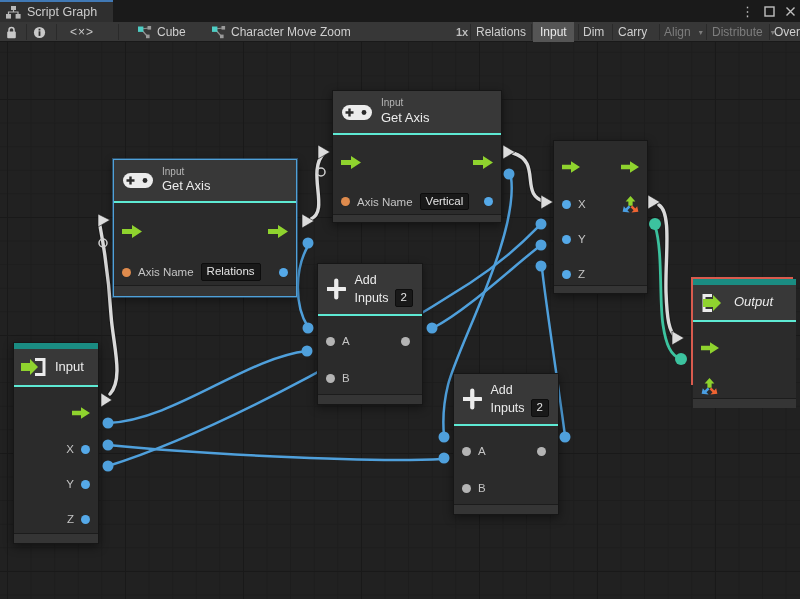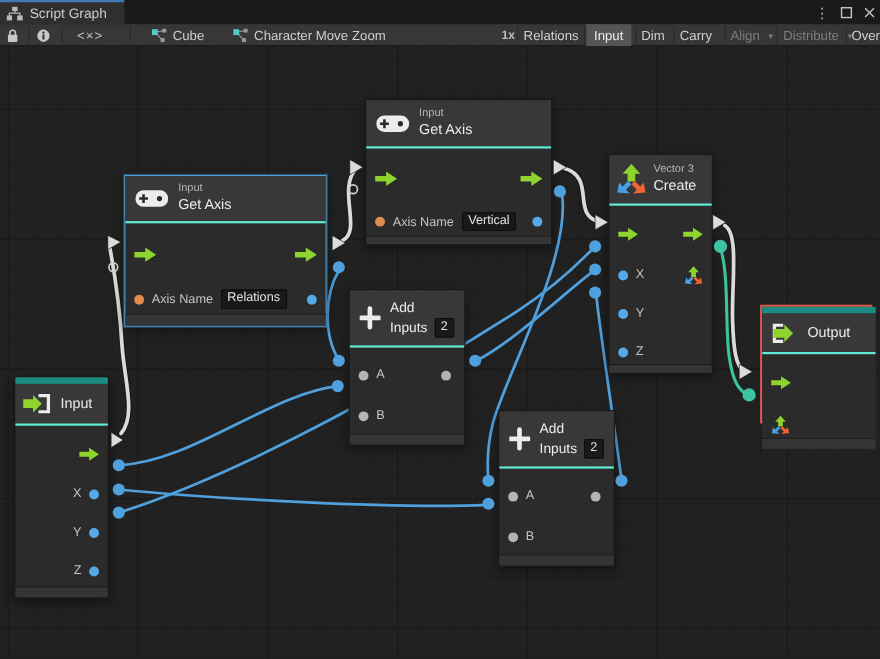--- a/index.html
+++ b/index.html
@@ -310,31 +310,20 @@
     </div>
     <div class="row" style="height:24px;">
       <span class="dot dot-gray"></span>
       <span class="plabel">B</span>
     </div>
     <div style="height:4px;"></div>
     <div class="ftr" style="height:10px;"></div>
   </div>
 
   <div class="node" style="left:553px; top:140px; width:95px;">
-    <div class="hdr" style="height:46px; gap:7px; padding:0 7px;">
-      <svg width="26" height="28" viewBox="0 0 26 28">
-        <polygon points="13,0 21,9 16.5,9 16.5,16 9.5,16 9.5,9 5,9" fill="#8FD32E"></polygon>
-        <polygon points="0,27 2,18 5,21.5 10,16.5 13,19.5 8,24.5 11.5,28" fill="#4A9FE3" transform="translate(0,-1)"></polygon>
-        <polygon points="26,27 24,18 21,21.5 16,16.5 13,19.5 18,24.5 14.5,28" fill="#F06432" transform="translate(0,-1)"></polygon>
-        </svg>
-      <div>
-        <div class="sub">Vector 3</div>
-        <div class="ttl">Create</div>
-      </div>
-    </div>
     <div class="row" style="height:26px;">
       <svg width="18" height="12" viewBox="0 0 20 13">
         <polygon points="0,4 10,4 10,0 20,6.5 10,13 10,9 0,9" fill="#8FD32E"></polygon>
         </svg>
       <svg class="auto" width="18" height="12" viewBox="0 0 20 13">
         <polygon points="0,4 10,4 10,0 20,6.5 10,13 10,9 0,9" fill="#8FD32E"></polygon>
         </svg>
     </div>
     <div class="row" style="height:22px;">
       <span class="dot dot-blue"></span>
@@ -379,21 +368,21 @@
       <span class="dot dot-blue"></span>
     </div>
     <div class="row" style="height:22px;">
       <span class="plabel auto">Z</span>
       <span class="dot dot-blue"></span>
     </div>
     <div style="height:3px;"></div>
     <div class="ftr" style="height:10px;"></div>
   </div>
 
-  <div class="hl-red" style="left:691px; top:277px; width:102px; height:108px;">
+  <div class="hl-red" style="left:691px; top:277px; width:102px; height:108px;font-style:italic;">
     <div class="node" style="left:0; top:0; width:103px; border:none; box-shadow:none; position:relative;">
       <div class="tealbar"></div>
       <div class="hdr" style="height:37px; gap:7px; padding:0 7px;">
         <svg width="27" height="18" viewBox="0 0 27 18">
           <path d="M12,1.6 H4 V16.4 H12" fill="none" stroke="#ececec" stroke-width="3"></path>
           <polygon points="3,5 13,5 13,1 21,9 13,17 13,13 3,13" fill="#8FD32E"></polygon>
           </svg>
         <div class="ttl">Output</div>
       </div>
       <div class="row" style="height:26px;">

